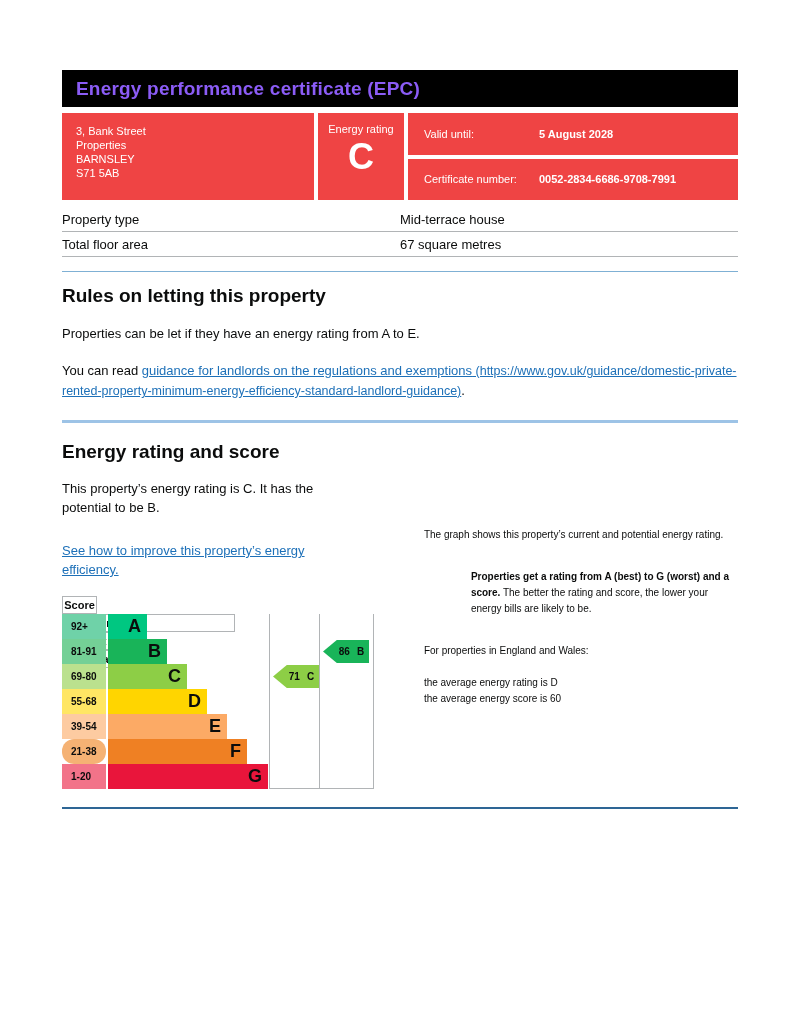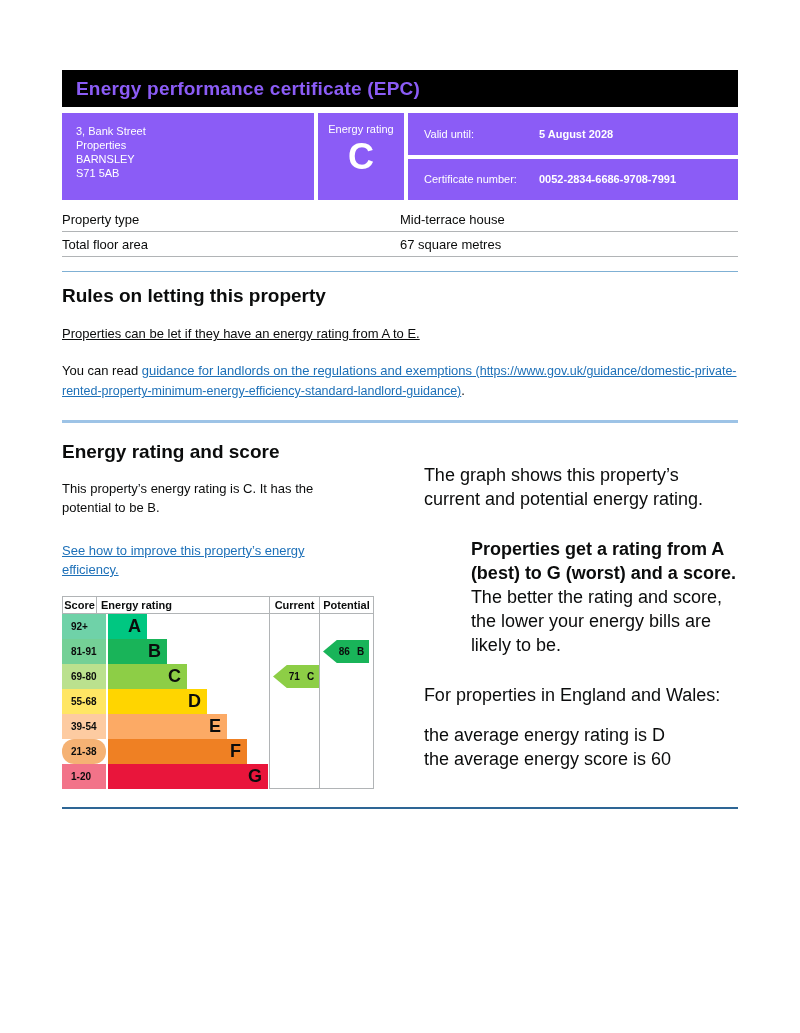--- a/index.html
+++ b/index.html
@@ -14,61 +14,61 @@
 
   
   .banner {
     margin-top:70px; height:37px; background:#000000;
     display:flex; align-items:center; padding-left:14px;
   }
   .banner h1 { color:#8b5cf6; font-size:19px; font-weight:bold; letter-spacing:0.2px; }
 
   
   .summary { margin-top:6px; height:87px; display:flex; gap:4px; }
-  .summary .box { background:#8b5cf6; color:#ffffff; }
+  .summary .box { background:#ef4444; color:#ffffff; }
   .addr-box { width:252px; padding:11px 0 0 14px; font-size:11px; line-height:14px; }
   .rating-box { width:86px; text-align:center; padding-top:10px; }
   .rating-box .lbl { font-size:11px; }
   .rating-box .big { font-size:36px; font-weight:bold; line-height:40px; margin-top:2px; }
   .right-stack { flex:1; display:flex; flex-direction:column; gap:4px; }
   .right-stack .box { flex:1; display:flex; align-items:center; font-size:11px; }
   .right-stack .lbl { width:131px; padding-left:16px; }
   .right-stack .val { font-weight:bold; }
 
   
   .facts { margin-top:7px; font-size:13px; }
   .facts .row { display:flex; height:25px; align-items:center; border-bottom:1px solid #b1b4b6; }
   .facts .flabel { width:338px; }
 
   hr.rule-light { border:none; height:1px; background:#7fb0d4; margin-top:14px; }
   hr.rule-thick { border:none; height:3px; background:#9dc3e6; margin-top:19px; }
   hr.rule-dark  { border:none; height:2px; background:#2e6695; margin-top:18px; }
 
   h2.section { font-size:19px; font-weight:bold; margin-top:13px; }
-  .rules p.p1 { margin-top:17px; font-size:13px; line-height:19px;text-decoration:underline; }
+  .rules p.p1 { margin-top:17px; font-size:13px; line-height:19px; }
   .rules p.p2 { margin-top:18px; font-size:13px; line-height:19px; width:676px; }
   a.doclink { color:#1d70b8; text-decoration:underline; cursor:pointer; }
   .urlpart { font-size:12.5px; }
 
   
   .twocol { display:flex; align-items:center; margin-top:18px; }
   .leftcol { width:338px; }
   .leftcol h2 { margin-top:0; }
   .leftcol p.intro { margin-top:16px; font-size:13px; line-height:19px; width:292px; }
   .leftcol .improve { display:inline-block; margin-top:24px; font-size:13px; line-height:19px; width:262px; }
-  .rightcol { width:318px; margin-left:28px; font-size:18px; line-height:24px; }
+  .rightcol { width:318px; margin-left:28px; font-size:10px; line-height:16px; }
   .rightcol .rp1 { margin-top:4px; }
   .rightcol .rp2 { margin-top:26px;margin-left:47px; }
   .rightcol .rp3 { margin-top:26px; }
   .rightcol .rp4 { margin-top:16px; }
   .rightcol b { font-weight:bold; }
 
   
   .chart { position:relative; width:312px; height:193px; margin-top:17px; font-family:"Liberation Sans", sans-serif; }
-  .chart-hdr { position:absolute; top:0; left:0; display:flex; width:312px; height:18px; }
+  .chart-hdr { position:absolute; top:0; left:0; display:flex; width:312px; height:18px;flex-direction:column; }
   .chart-hdr .hcell {
     font-size:11px; font-weight:bold; line-height:16px; text-align:center;
     border-top:1px solid #b1b4b6; border-bottom:1px solid #b1b4b6; border-right:1px solid #b1b4b6;
   }
   .hcell.h-score { width:35px; border-left:1px solid #b1b4b6; }
   .hcell.h-rating { width:173px; text-align:left; padding-left:4px; }
   .hcell.h-current { width:50px; }
   .hcell.h-potential { width:54px; }
 
   .band-rows { position:absolute; top:18px; left:0; width:208px; }

